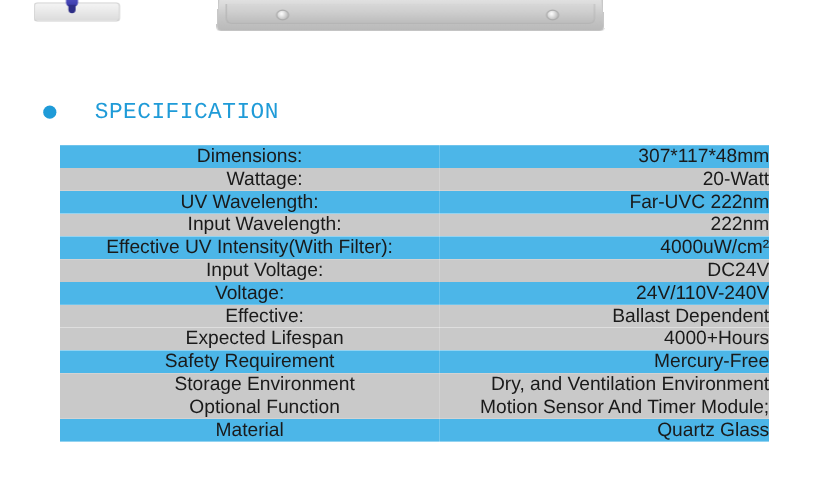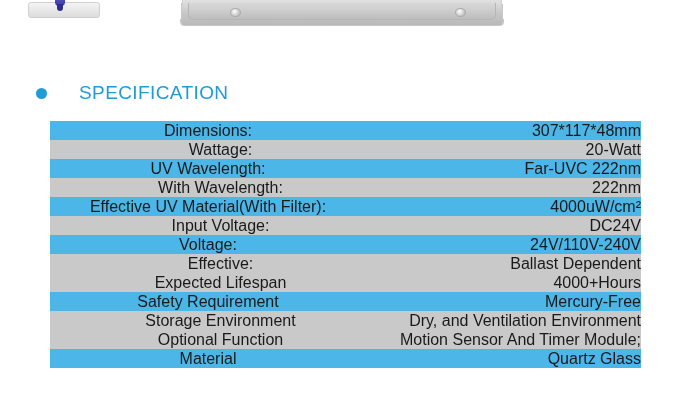--- a/index.html
+++ b/index.html
@@ -91,20 +91,21 @@
     border: 1px solid #d0d0d0;
     border-radius: 3px;
   }
 
   
   .section-heading {
     display: flex;
     align-items: center;
     margin-top: 40px;
     margin-left: 36px;
+    font-family: Liberation Mono, monospace;
   }
   .bullet-dot {
     width: 11px;
     height: 11px;
     border-radius: 50%;
     background: #1f9bd8;
     margin-right: 32px;
     flex: none;
   }
   .section-title {
@@ -170,25 +171,25 @@
       </tr>
       <tr class="band-grey">
         <td class="label">Wattage:</td>
         <td class="value">20-Watt</td>
       </tr>
       <tr class="band-blue">
         <td class="label">UV Wavelength:</td>
         <td class="value">Far-UVC 222nm</td>
       </tr>
       <tr class="band-grey">
-        <td class="label">With Wavelength:</td>
+        <td class="label">Input Wavelength:</td>
         <td class="value">222nm</td>
       </tr>
       <tr class="band-blue">
-        <td class="label">Effective UV Material(With Filter):</td>
+        <td class="label">Effective UV Intensity(With Filter):</td>
         <td class="value">4000uW/cm²</td>
       </tr>
       <tr class="band-grey">
         <td class="label">Input Voltage:</td>
         <td class="value">DC24V</td>
       </tr>
       <tr class="band-blue">
         <td class="label">Voltage:</td>
         <td class="value">24V/110V-240V</td>
       </tr>

